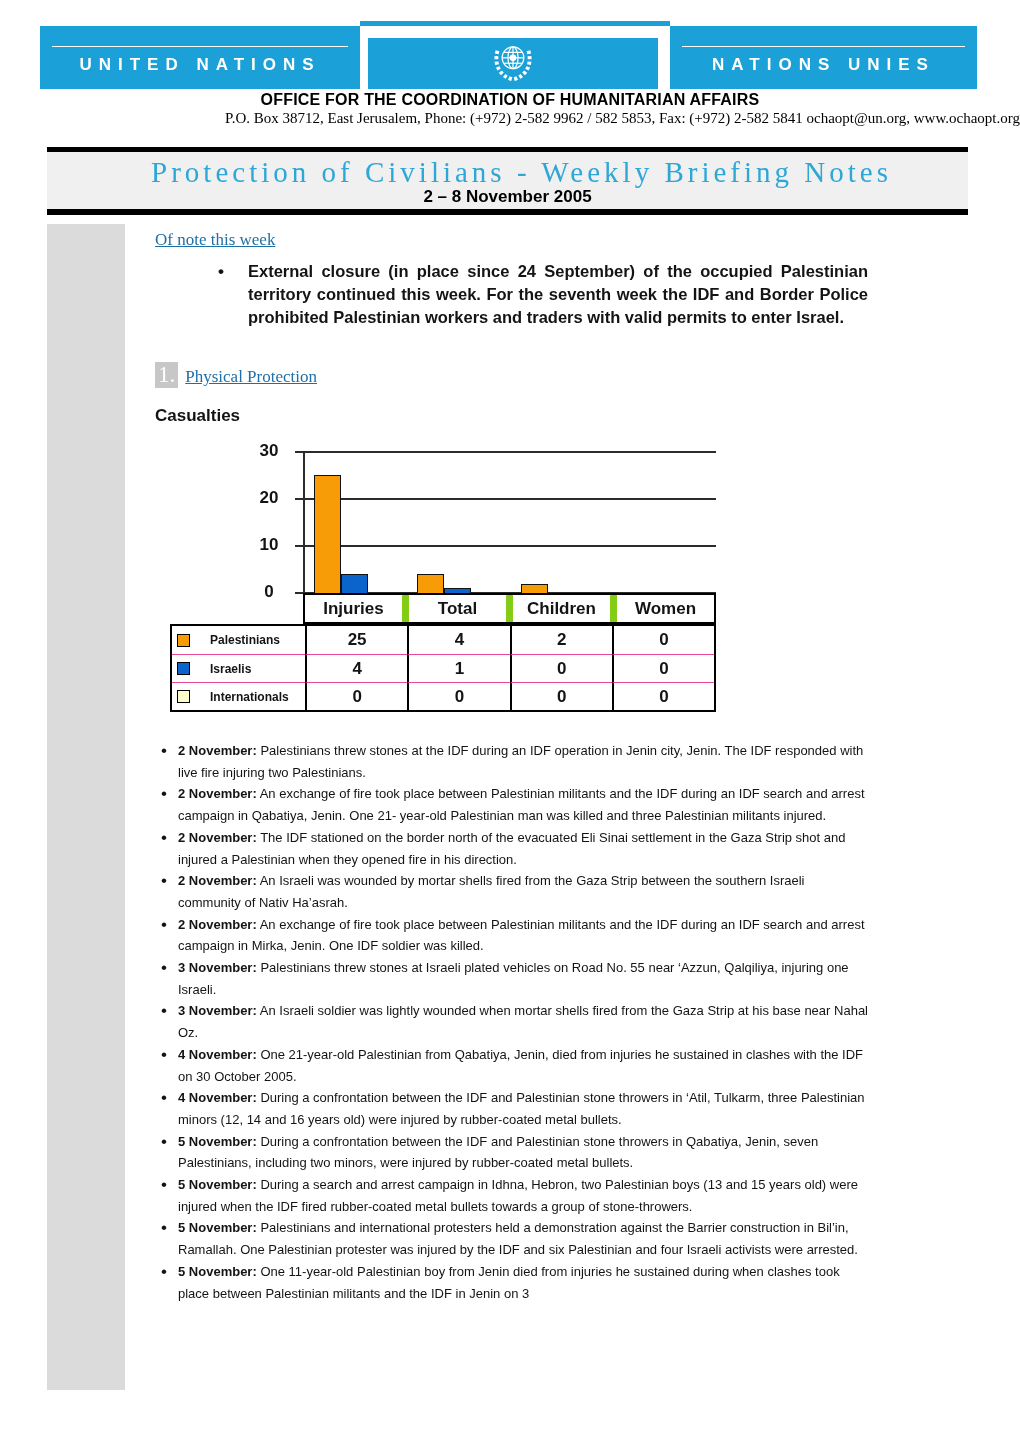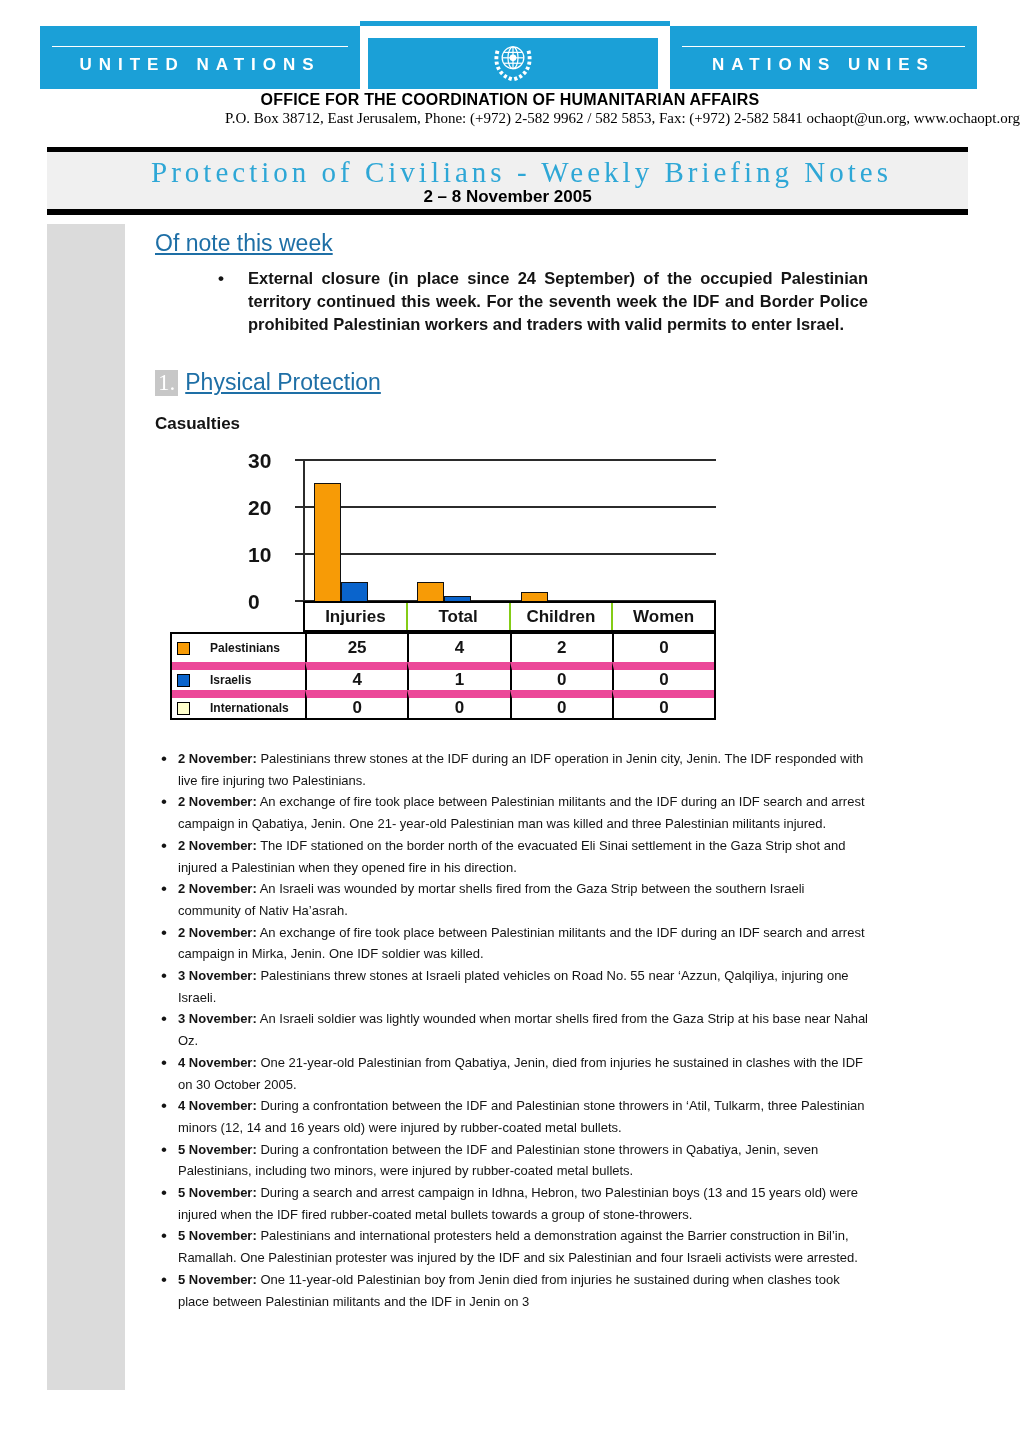--- a/index.html
+++ b/index.html
@@ -30,45 +30,45 @@
   .rule-bottom{top:209px;height:6px;}
   .title-box{position:absolute;left:47px;top:152px;width:921px;height:57px;background:#F0F0F0;}
   .doc-title{margin-top:4px;text-align:center;font-family:"Liberation Serif",serif;
         font-size:29px;letter-spacing:4px;color:var(--title-cyan);white-space:nowrap;margin-left:28px;}
   .doc-subtitle{text-align:center;font-weight:bold;font-size:17px;color:#000;margin-top:-2px;}
 
   
   .side-strip{position:absolute;left:47px;top:224px;width:78px;height:1166px;background:#DBDBDB;}
   .content{position:absolute;left:155px;top:230px;width:713px;}
 
-  .h-link{font-family:Liberation Sans, sans-serif;font-size:23px;color:var(--heading-blue);
+  .h-link{font-family:Liberation Serif, serif;font-size:17px;color:var(--heading-blue);
         text-decoration:underline;}
   .of-note-heading{display:inline-block;}
 
   ul.intro{list-style:none;margin:10px 0 0 0;padding:0 0 0 93px;}
   ul.intro li{position:relative;font-weight:bold;font-size:16.5px;line-height:23px;
         text-align:justify;}
   ul.intro li::before{content:"•";position:absolute;left:-30px;font-size:17px;}
 
   .sec-head{margin-top:33px;white-space:nowrap;}
   .num-box{display:inline-block;background:#C7C7C7;color:#fff;font-family:"Liberation Serif",serif;
         font-size:23px;padding:0 3px;margin-right:7px;}
   .casualties{margin-top:18px;font-weight:bold;font-size:17px;}
 
   
   .chart{position:relative;margin:16px 0 0 15px;width:546px;height:272px;}
   .gridline,.axis-line,.tick-mark{position:absolute;background:#2b2b2b;}
-  .ytick-label{position:absolute;width:42px;text-align:left;font-weight:bold;font-size:21px;}
+  .ytick-label{position:absolute;width:42px;text-align:center;font-weight:bold;font-size:17px;}
   .bar{position:absolute;box-sizing:border-box;border:1.5px solid #111;}
   .cat-row{position:absolute;display:flex;box-sizing:border-box;border:2px solid #000;}
   .cat-cell{flex:1;display:flex;align-items:center;justify-content:center;
-        font-weight:bold;font-size:17px;border-left:2px solid #84cc16;}
+        font-weight:bold;font-size:17px;border-left:7px solid #84cc16;}
   .cat-cell:first-child{border-left:none;}
   .data-table{position:absolute;display:grid;box-sizing:border-box;border:2.5px solid #000;}
-  .tcell{box-sizing:border-box;border-left:2px solid #000;border-top:8px solid #ec4899;
+  .tcell{box-sizing:border-box;border-left:2px solid #000;border-top:1px solid #ec4899;
         display:flex;align-items:center;justify-content:center;font-weight:bold;font-size:17px;}
   .tcell.first-col{border-left:none;justify-content:flex-start;padding-left:5px;font-size:12px;gap:20px;}
   .tcell.first-row{border-top:none;}
   .swatch{width:13px;height:13px;box-sizing:border-box;border:1.5px solid #000;flex:0 0 auto;}
 
   
   ul.events{list-style:none;margin:26px 0 0 0;padding:0;}
   ul.events li{position:relative;padding-left:23px;font-size:13px;line-height:21.7px;}
   ul.events li::before{content:"•";position:absolute;left:6px;font-size:17px;}
   ul.events li.justify{text-align:justify;}

